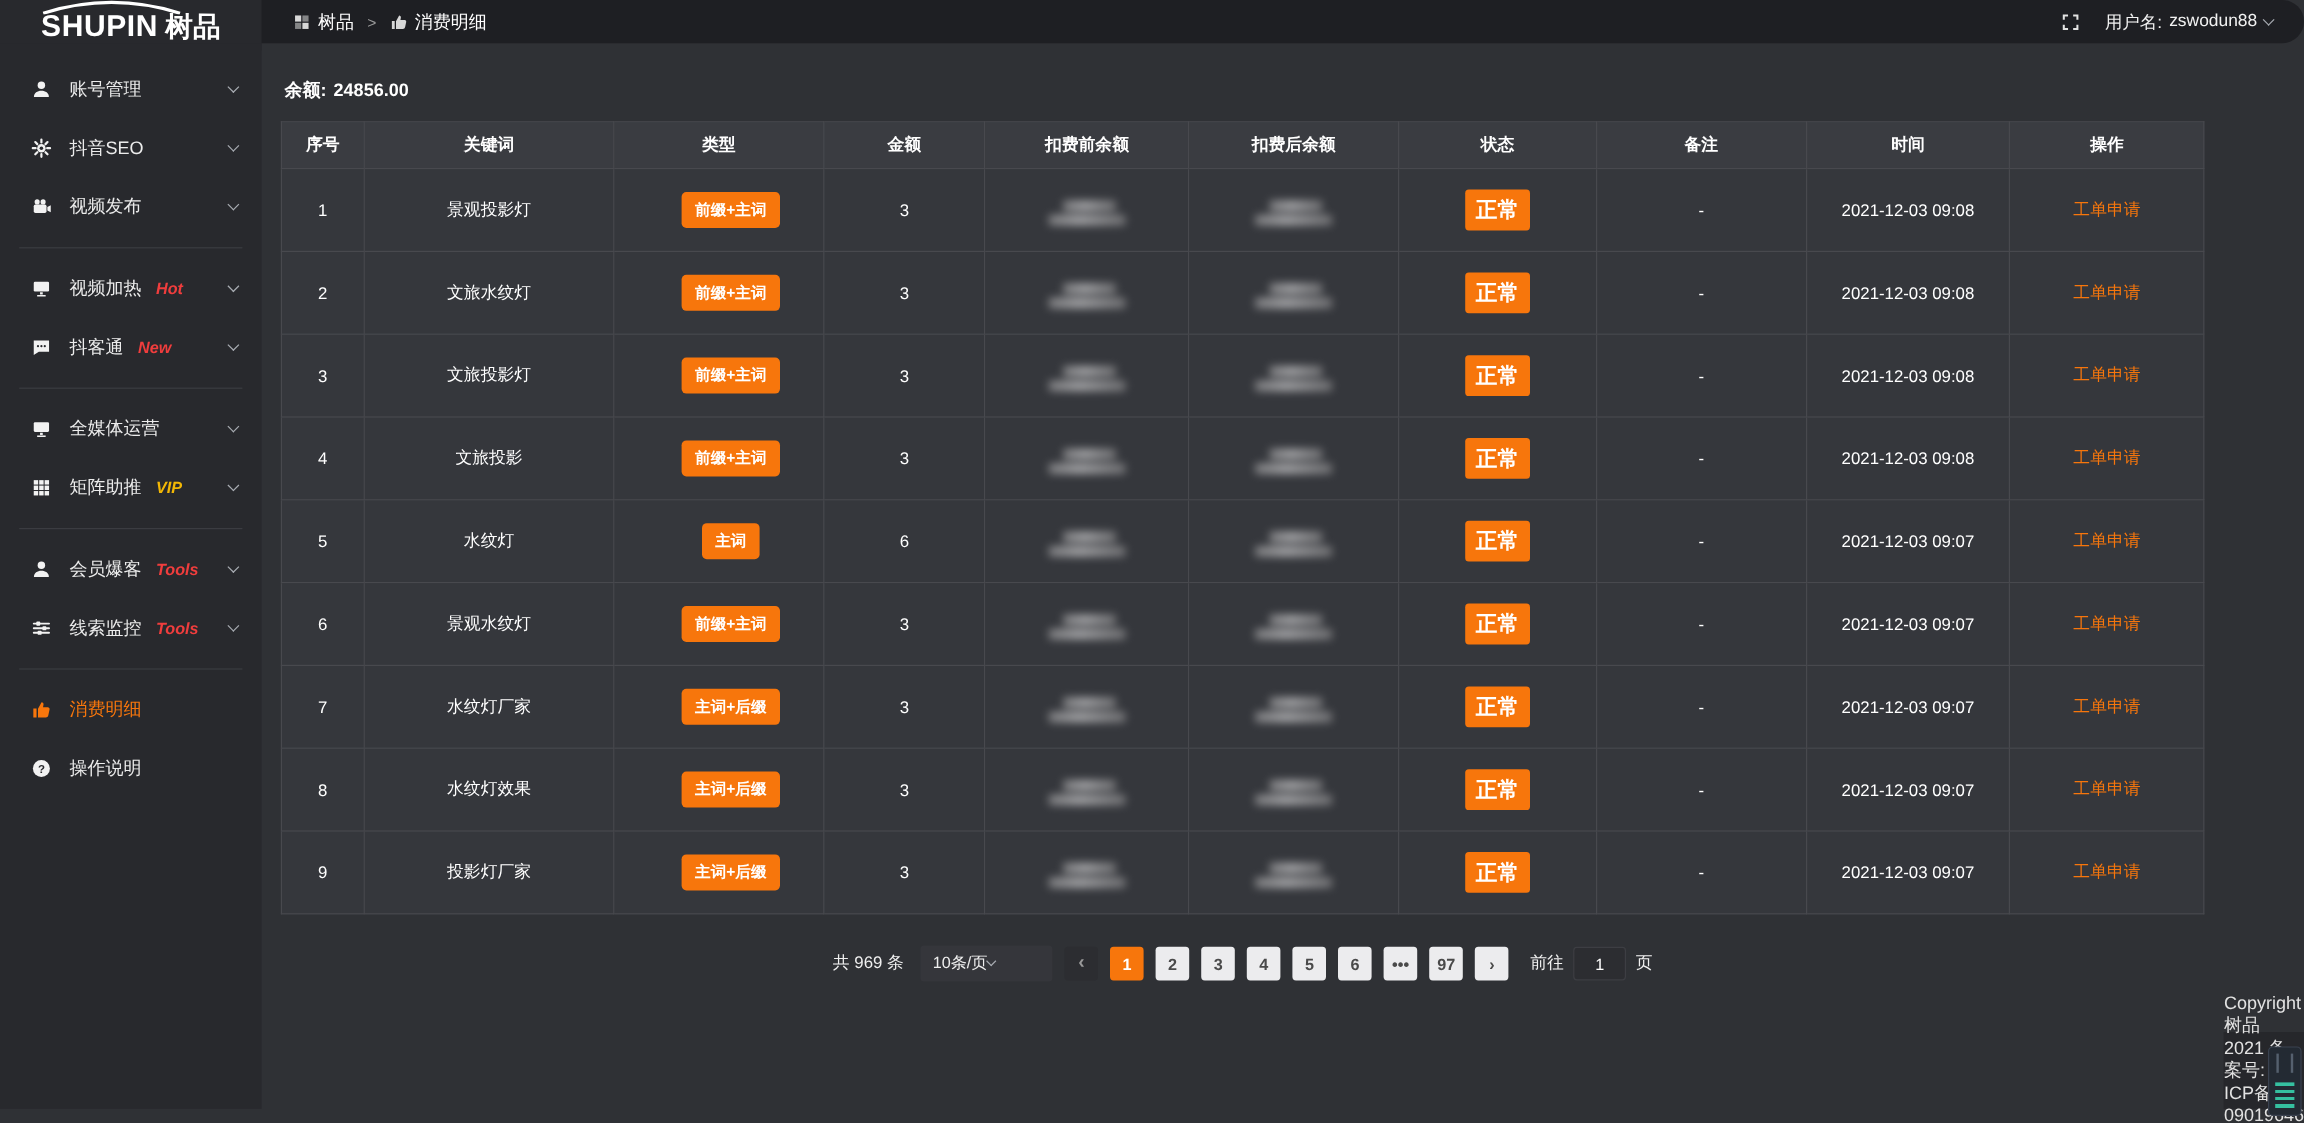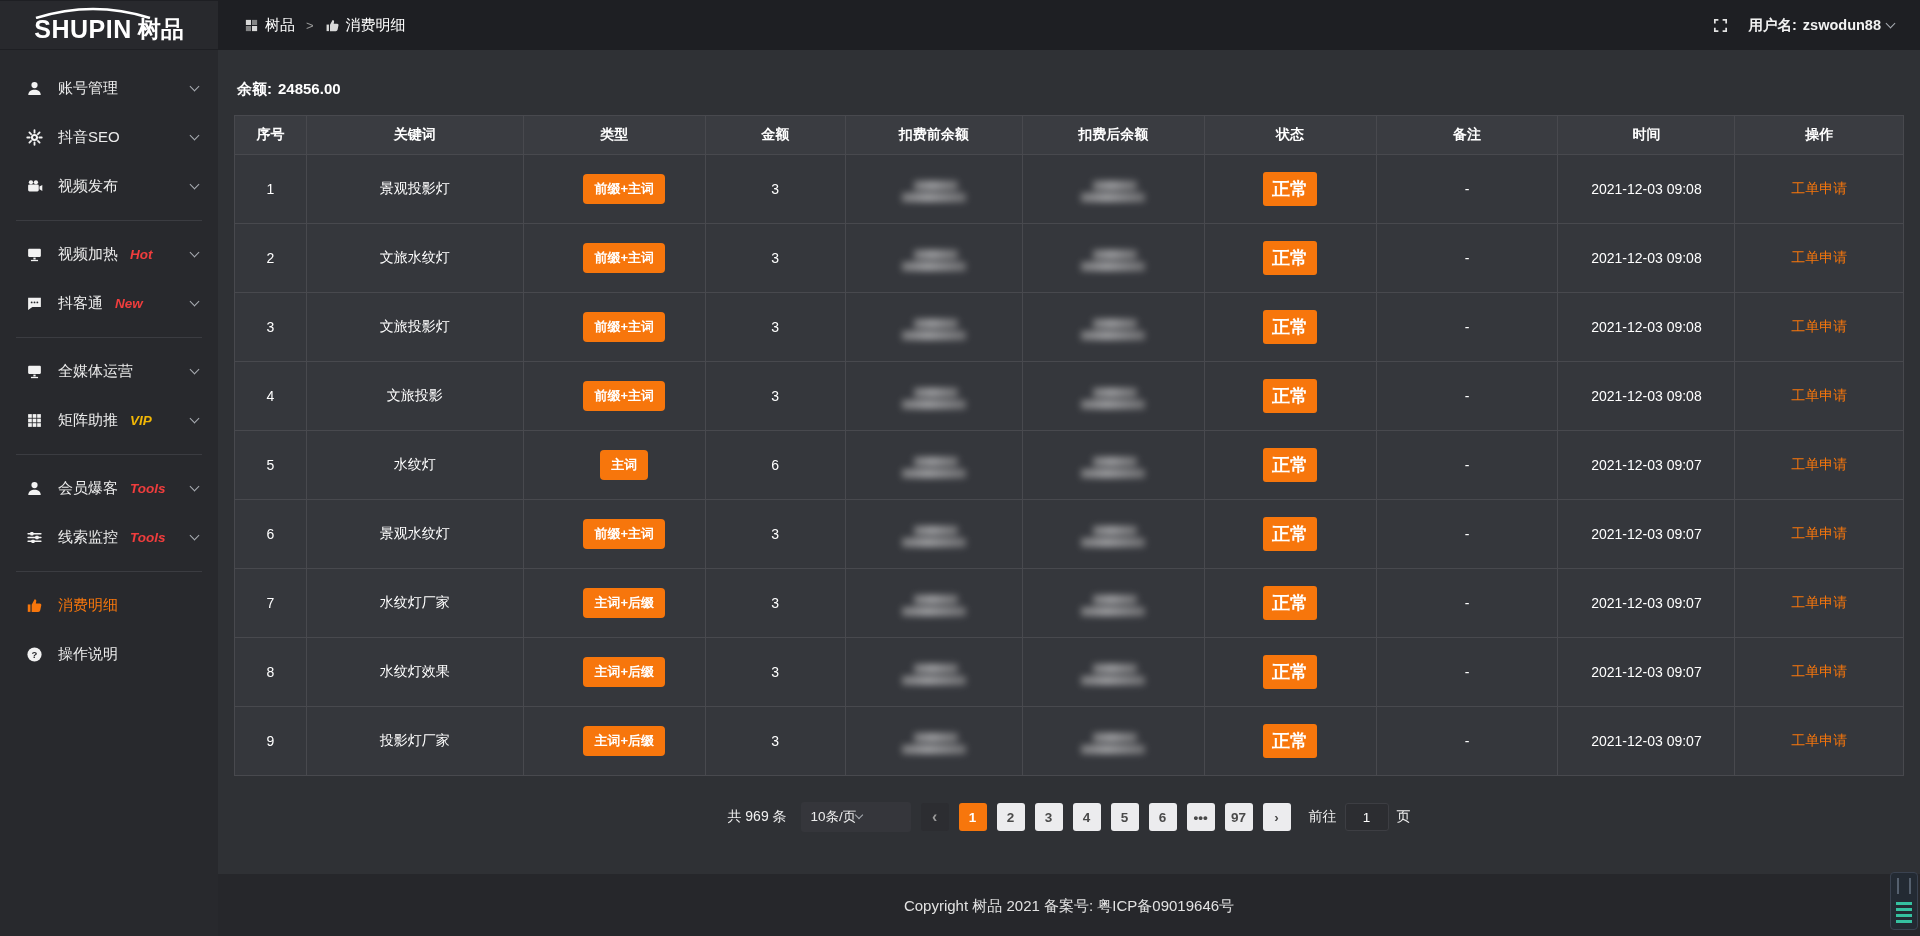--- a/index.html
+++ b/index.html
@@ -8,47 +8,47 @@
     --bg-cell:#35373c; --bg-head:#3a3c41; --border:#48494e; --footer-bg:#26272b;
   }
   *{box-sizing:border-box;}
   html,body{margin:0;padding:0;}
   body{
     width:1920px;height:936px;overflow:hidden;position:relative;
     background:var(--bg-main);color:#fff;
     font-family:"Liberation Sans","DejaVu Sans",sans-serif;
   }
   
-  .topbar{height:50px;width:100%;background:var(--bg-top);display:flex;align-items:center;}
+  .topbar{height:36px;width:100%;background:var(--bg-top);display:flex;align-items:center;border-radius:20px;}
   .logo-block{width:218px;height:48px;background:var(--bg-side);display:flex;align-items:center;justify-content:center;cursor:pointer;flex:0 0 218px;}
   .logo-inner{position:relative;display:flex;align-items:flex-end;gap:6px;padding-top:8px;}
   .logo-arc{position:absolute;top:-2px;left:0;width:118px;height:12px;}
   .logo-en{font-size:25px;font-weight:800;letter-spacing:.5px;line-height:1;}
   .logo-cn{font-size:23px;font-weight:800;line-height:1.05;}
   .breadcrumb{margin-left:26px;display:flex;align-items:center;gap:9px;font-size:15px;}
   .bc-item{display:flex;align-items:center;gap:6px;cursor:pointer;color:#fff;}
   .bc-item .icn{width:15px;height:15px;display:inline-flex;color:#d8d8d8;}
   .bc-sep{color:#9b9b9b;font-size:13px;margin:0 2px;}
-  .topbar-right{margin-left:auto;display:flex;align-items:center;gap:20px;padding-right:26px;font-weight:bold;}
+  .topbar-right{margin-left:auto;display:flex;align-items:center;gap:20px;padding-right:26px;}
   .fs-icon{width:17px;height:17px;display:inline-flex;color:#e3e3e3;cursor:pointer;}
   .user-menu{display:flex;align-items:center;gap:6px;font-size:14.5px;color:#f2f2f2;cursor:pointer;}
   .chev{width:7px;height:7px;border-right:1.6px solid #a9adb3;border-bottom:1.6px solid #a9adb3;transform:rotate(45deg);display:inline-block;margin-top:-4px;}
   
   .body-row{display:flex;height:888px;}
   .sidebar{width:218px;flex:0 0 218px;background:var(--bg-side);padding-top:14px;overflow:hidden;}
   .side-item{height:49px;display:flex;align-items:center;padding:0 20px 0 26px;cursor:pointer;color:#ececec;font-size:15px;}
   .side-item .icn{width:17px;height:17px;margin-right:15px;display:inline-flex;flex:0 0 17px;color:#f2f2f2;}
   .side-item .lbl{white-space:nowrap;}
   .side-item.active{color:var(--accent);}
   .side-item.active .icn{color:var(--accent);}
   .sbadge{margin-left:12px;font-style:italic;font-weight:bold;font-size:13.5px;}
   .side-item .chev{margin-left:auto;}
   .side-divider{height:1px;background:#3b3c41;margin:9px 16px;}
   
-  .main-col{flex:1;display:flex;flex-direction:column;position:relative;}
+  .main-col{flex:1;display:flex;flex-direction:row;position:relative;}
   .main-content{padding:0 16px;}
   .balance{margin:30px 0 16px 3px;font-size:15px;font-weight:bold;color:#fff;}
   .balance .val{margin-left:6px;}
   table{width:100%;border-collapse:collapse;table-layout:fixed;font-size:14px;}
   thead th{background:var(--bg-head);height:39px;font-weight:bold;border:1px solid var(--border);color:#fff;}
   tbody td{background:var(--bg-cell);height:69px;text-align:center;border:1px solid var(--border);color:#fff;}
   .badge-tp{display:inline-block;background:var(--accent);color:#fff;font-size:13px;font-weight:600;padding:6px 11px;border-radius:4px;margin-left:20px;}
   .badge-st{display:inline-block;background:var(--accent);color:#fff;font-size:18px;font-weight:600;padding:5px 9px;border-radius:3px;}
   .action-link{color:var(--accent);cursor:pointer;text-decoration:none;font-size:14px;}
   .mask{display:inline-flex;flex-direction:column;gap:3px;align-items:flex-start;filter:blur(3.5px);opacity:.8;}

